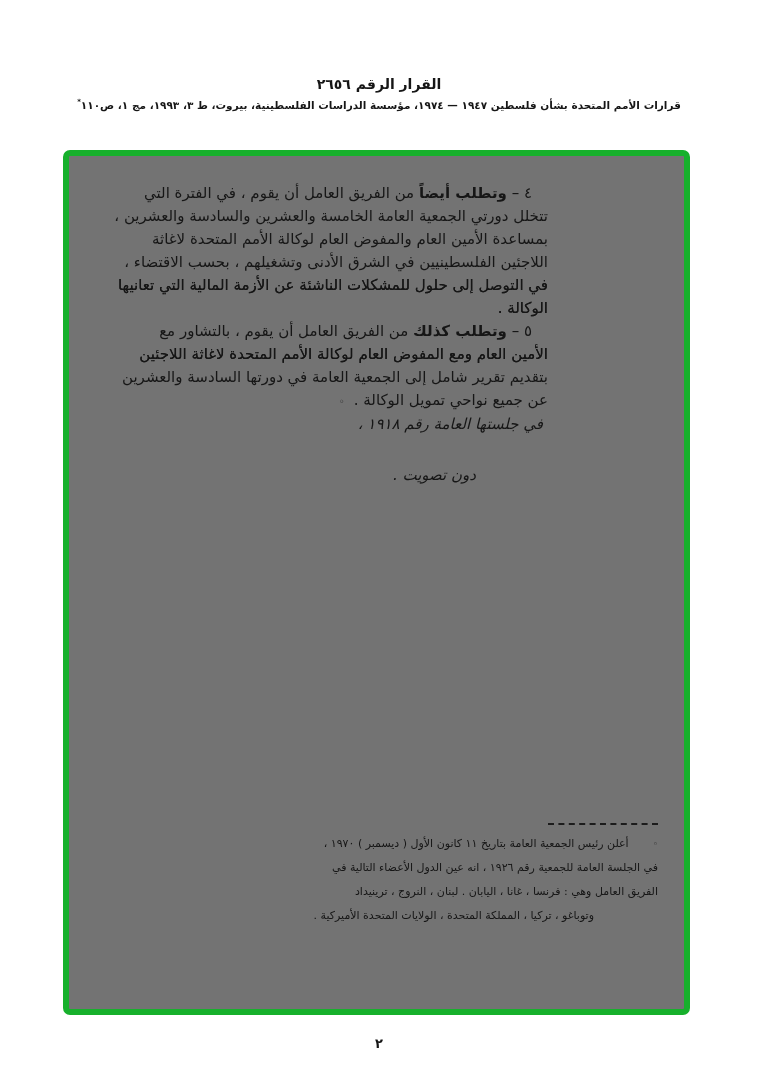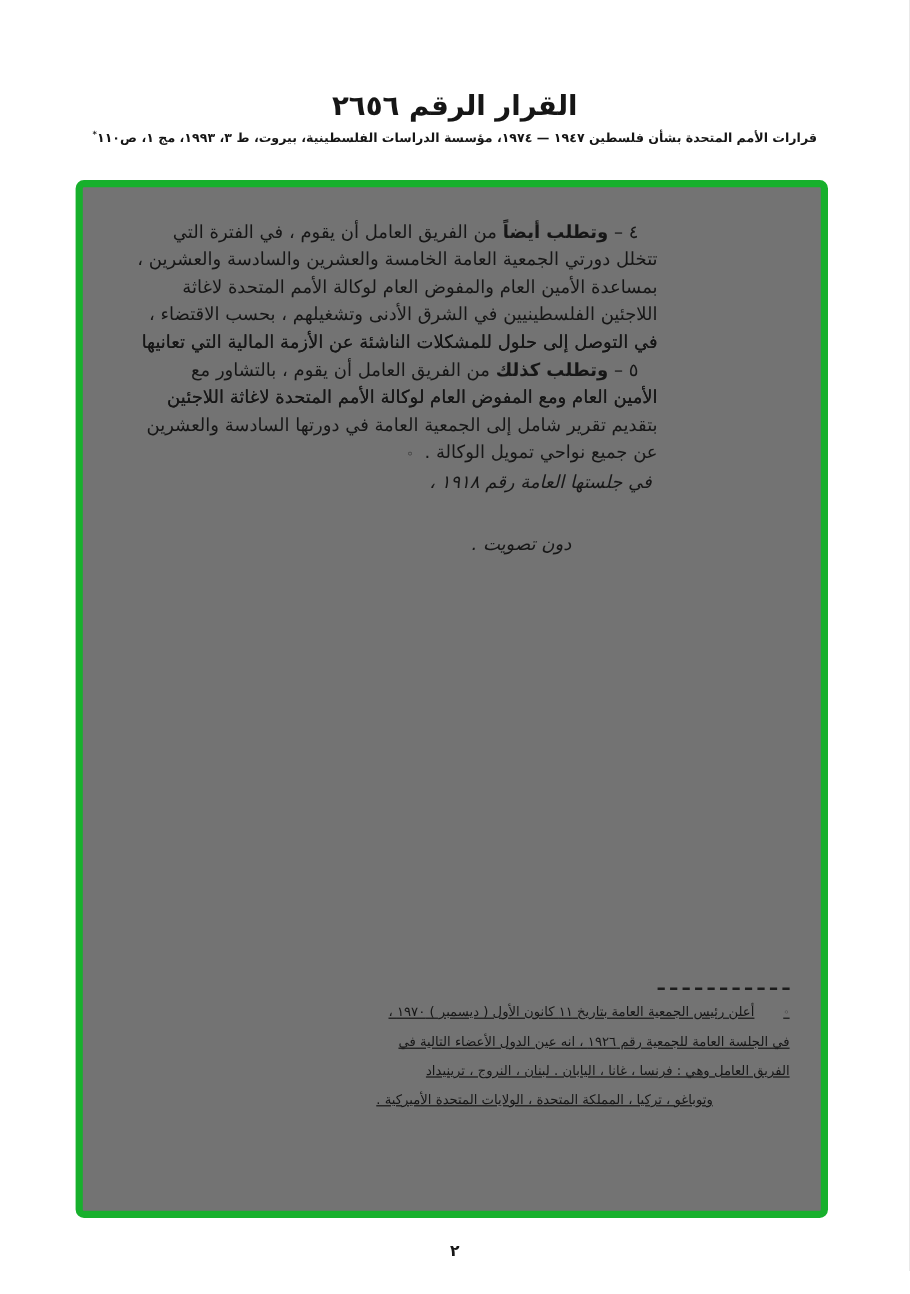--- a/index.html
+++ b/index.html
@@ -21,21 +21,21 @@
   }
   
   .header{
     position:absolute;
     top:76px; left:0;
     width:100%;
     text-align:center;
     direction:rtl;
   }
   .title{
-    font-size:23px;
+    font-size:14px;
     font-weight:bold;
     letter-spacing:0.5px;
   }
   .source{
     margin-top:6px;
     font-size:10.5px;
     font-weight:bold;
     white-space:nowrap;
   }
   .source sup{
@@ -80,21 +80,20 @@
     border-top:2px dashed #1c1c1c;
   }
   .footnote{
     position:absolute;
     top:676px; right:26px;
     width:370px;
     direction:rtl;
     text-align:right;
     font-size:11px;
     line-height:24px;
-    text-decoration:underline;
   }
   .fn-line{ white-space:nowrap; }
   .fn-marker{
     font-size:9px;
     margin-inline-end:24px;
   }
   .fn-indent{ padding-right:64px; }
   
   .page-num{
     position:absolute;
@@ -121,20 +120,21 @@
 
       <div class="line indent">
         <span>٤ –</span>
         <span class="bold">وتطلب أيضاً</span>
         <span>من الفريق العامل أن يقوم ، في الفترة التي</span>
       </div>
       <div class="line">تتخلل دورتي الجمعية العامة الخامسة والعشرين والسادسة والعشرين ،</div>
       <div class="line">بمساعدة الأمين العام والمفوض العام لوكالة الأمم المتحدة لاغاثة</div>
       <div class="line">اللاجئين الفلسطينيين في الشرق الأدنى وتشغيلهم ، بحسب الاقتضاء ،</div>
       <div class="line heavy">في التوصل إلى حلول للمشكلات الناشئة عن الأزمة المالية التي تعانيها</div>
+      <div class="line heavy">الوكالة .</div>
 
       <div class="line indent">
         <span>٥ –</span>
         <span class="bold">وتطلب كذلك</span>
         <span>من الفريق العامل أن يقوم ، بالتشاور مع</span>
       </div>
       <div class="line heavy">الأمين العام ومع المفوض العام لوكالة الأمم المتحدة لاغاثة اللاجئين</div>
       <div class="line">بتقديم تقرير شامل إلى الجمعية العامة في دورتها السادسة والعشرين</div>
       <div class="line">
         <span>عن جميع نواحي تمويل الوكالة .</span><span class="ref-mark">◦</span>

